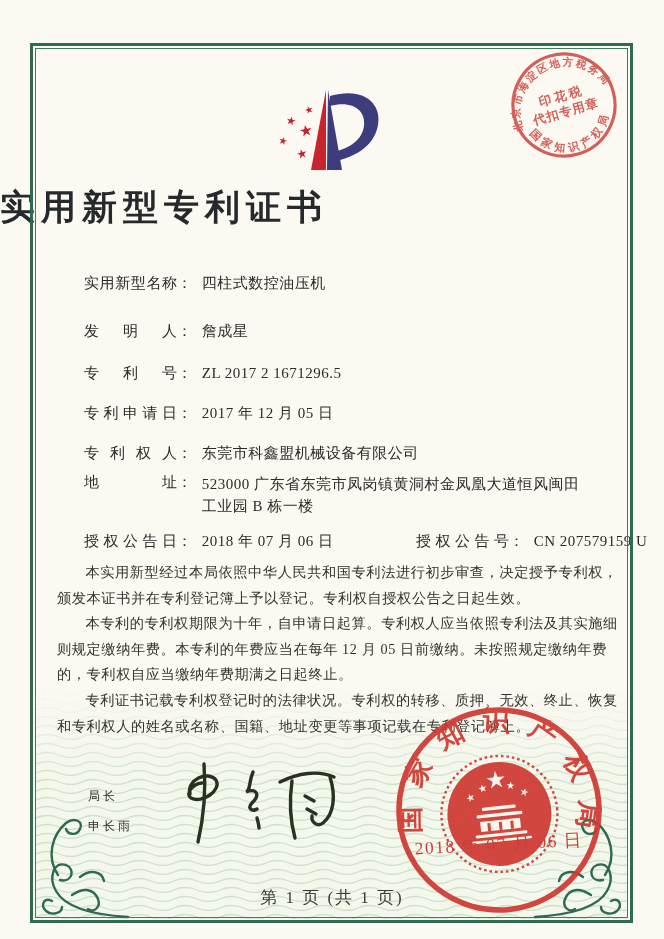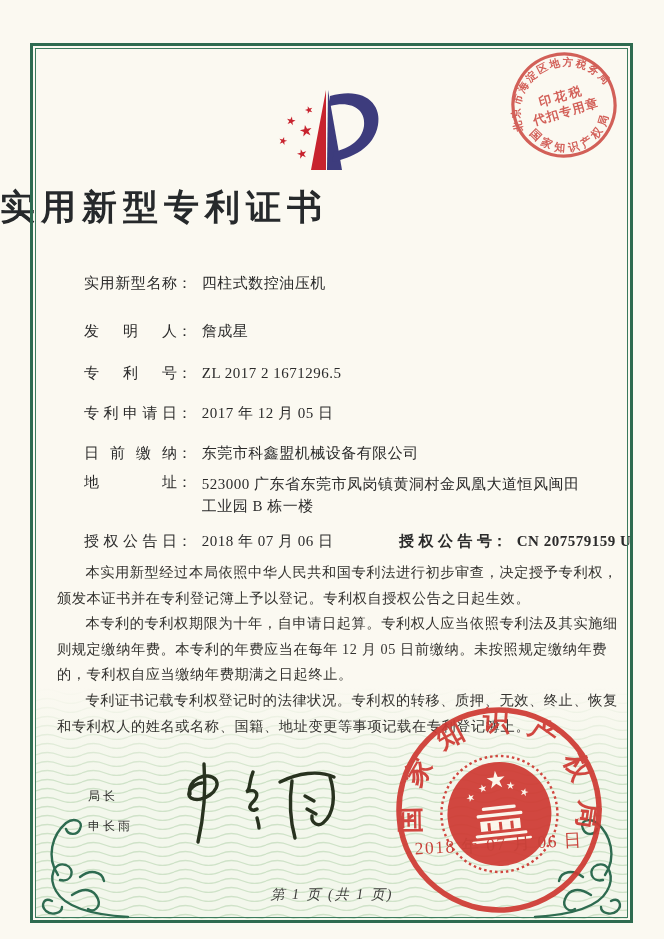--- a/index.html
+++ b/index.html
@@ -32,34 +32,34 @@
   .title{
     position:absolute;left:0;right:0;top:184px;text-align:left;
     font-size:35px;font-weight:600;letter-spacing:6px;color:#26292b;z-index:2;
   }
   .fields{position:absolute;left:56px;right:36px;top:0;z-index:2;font-size:15px;}
   .frow{position:absolute;left:0;white-space:nowrap;margin-left:28px;}
   .flabel{display:inline-block;width:93px;text-align:justify;text-align-last:justify;}
   .fcolon{display:inline-block;}
   .fvalue{display:inline-block;margin-left:6px;letter-spacing:0.5px;}
   .addr-lines{display:inline-block;vertical-align:top;margin-left:6px;line-height:22px;letter-spacing:0.5px;}
-  .grant-no{position:absolute;left:315px;font-weight:bold;}
+  .grant-no{position:absolute;left:332px;}
 
   .paras{position:absolute;left:57px;right:46px;top:560px;z-index:2;}
   .paras p{margin:0;font-size:14.2px;line-height:25.6px;text-indent:2em;letter-spacing:0.6px;color:#33322f;}
 
   .director{position:absolute;left:88px;top:788px;z-index:2;font-size:12px;letter-spacing:3px;color:#2e2e2c;}
   .director div{margin-bottom:13px;}
   .signature{position:absolute;left:158px;top:752px;z-index:2;}
 
   .tax-stamp{position:absolute;left:491px;top:32px;z-index:4;opacity:0.88;}
   .office-stamp{position:absolute;left:387px;top:698px;z-index:4;opacity:0.93;}
 
-  .footer{position:absolute;left:0;right:0;top:886px;text-align:center;font-size:14px;
-    letter-spacing:2px;color:#3c3c3a;z-index:2;font-style:italic;}
+  .footer{position:absolute;left:0;right:0;top:886px;text-align:center;font-size:17px;
+    letter-spacing:2px;color:#3c3c3a;z-index:2;}
 </style>
 </head>
 <body>
 
 <div class="page">
 
   <div class="waves">
     <svg xmlns="http://www.w3.org/2000/svg">
       <defs>
         <pattern id="wv" width="46" height="9" patternUnits="userSpaceOnUse">
@@ -123,21 +123,21 @@
     </div>
     <div class="frow" style="top:364px">
       <span class="flabel">专利号</span><span class="fcolon">：</span>
       <span class="fvalue">ZL 2017 2 1671296.5</span>
     </div>
     <div class="frow" style="top:404px">
       <span class="flabel">专利申请日</span><span class="fcolon">：</span>
       <span class="fvalue">2017 年 12 月 05 日</span>
     </div>
     <div class="frow" style="top:444px">
-      <span class="flabel">日前缴纳</span><span class="fcolon">：</span>
+      <span class="flabel">专利权人</span><span class="fcolon">：</span>
       <span class="fvalue">东莞市科鑫盟机械设备有限公司</span>
     </div>
     <div class="frow" style="top:473px">
       <span class="flabel">地址</span><span class="fcolon">：</span>
       <span class="addr-lines"><span>523000 广东省东莞市凤岗镇黄洞村金凤凰大道恒风闽田</span><br>
       <span>工业园 B 栋一楼</span></span>
     </div>
     <div class="frow" style="top:532px">
       <span class="flabel">授权公告日</span><span class="fcolon">：</span>
       <span class="fvalue">2018 年 07 月 06 日</span>

